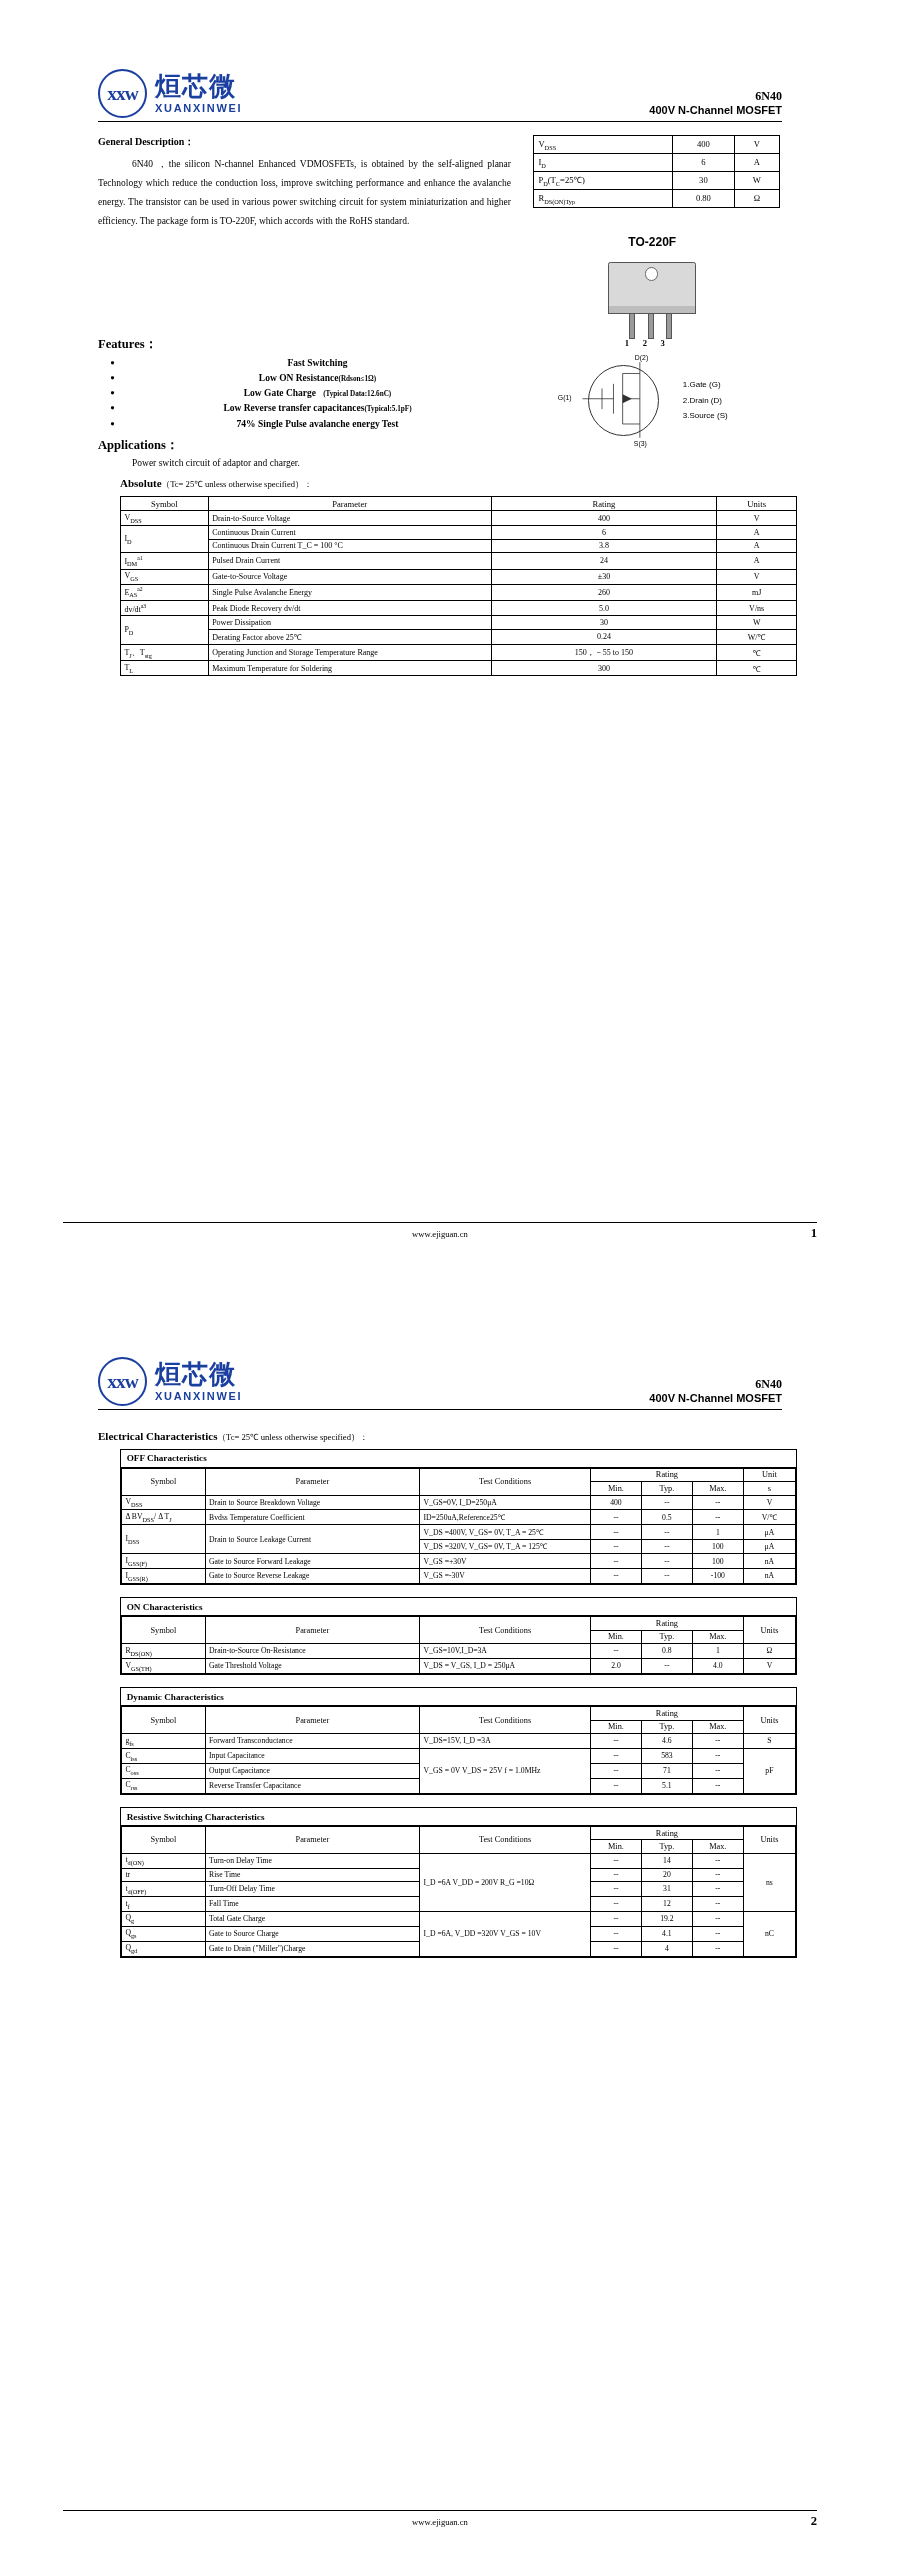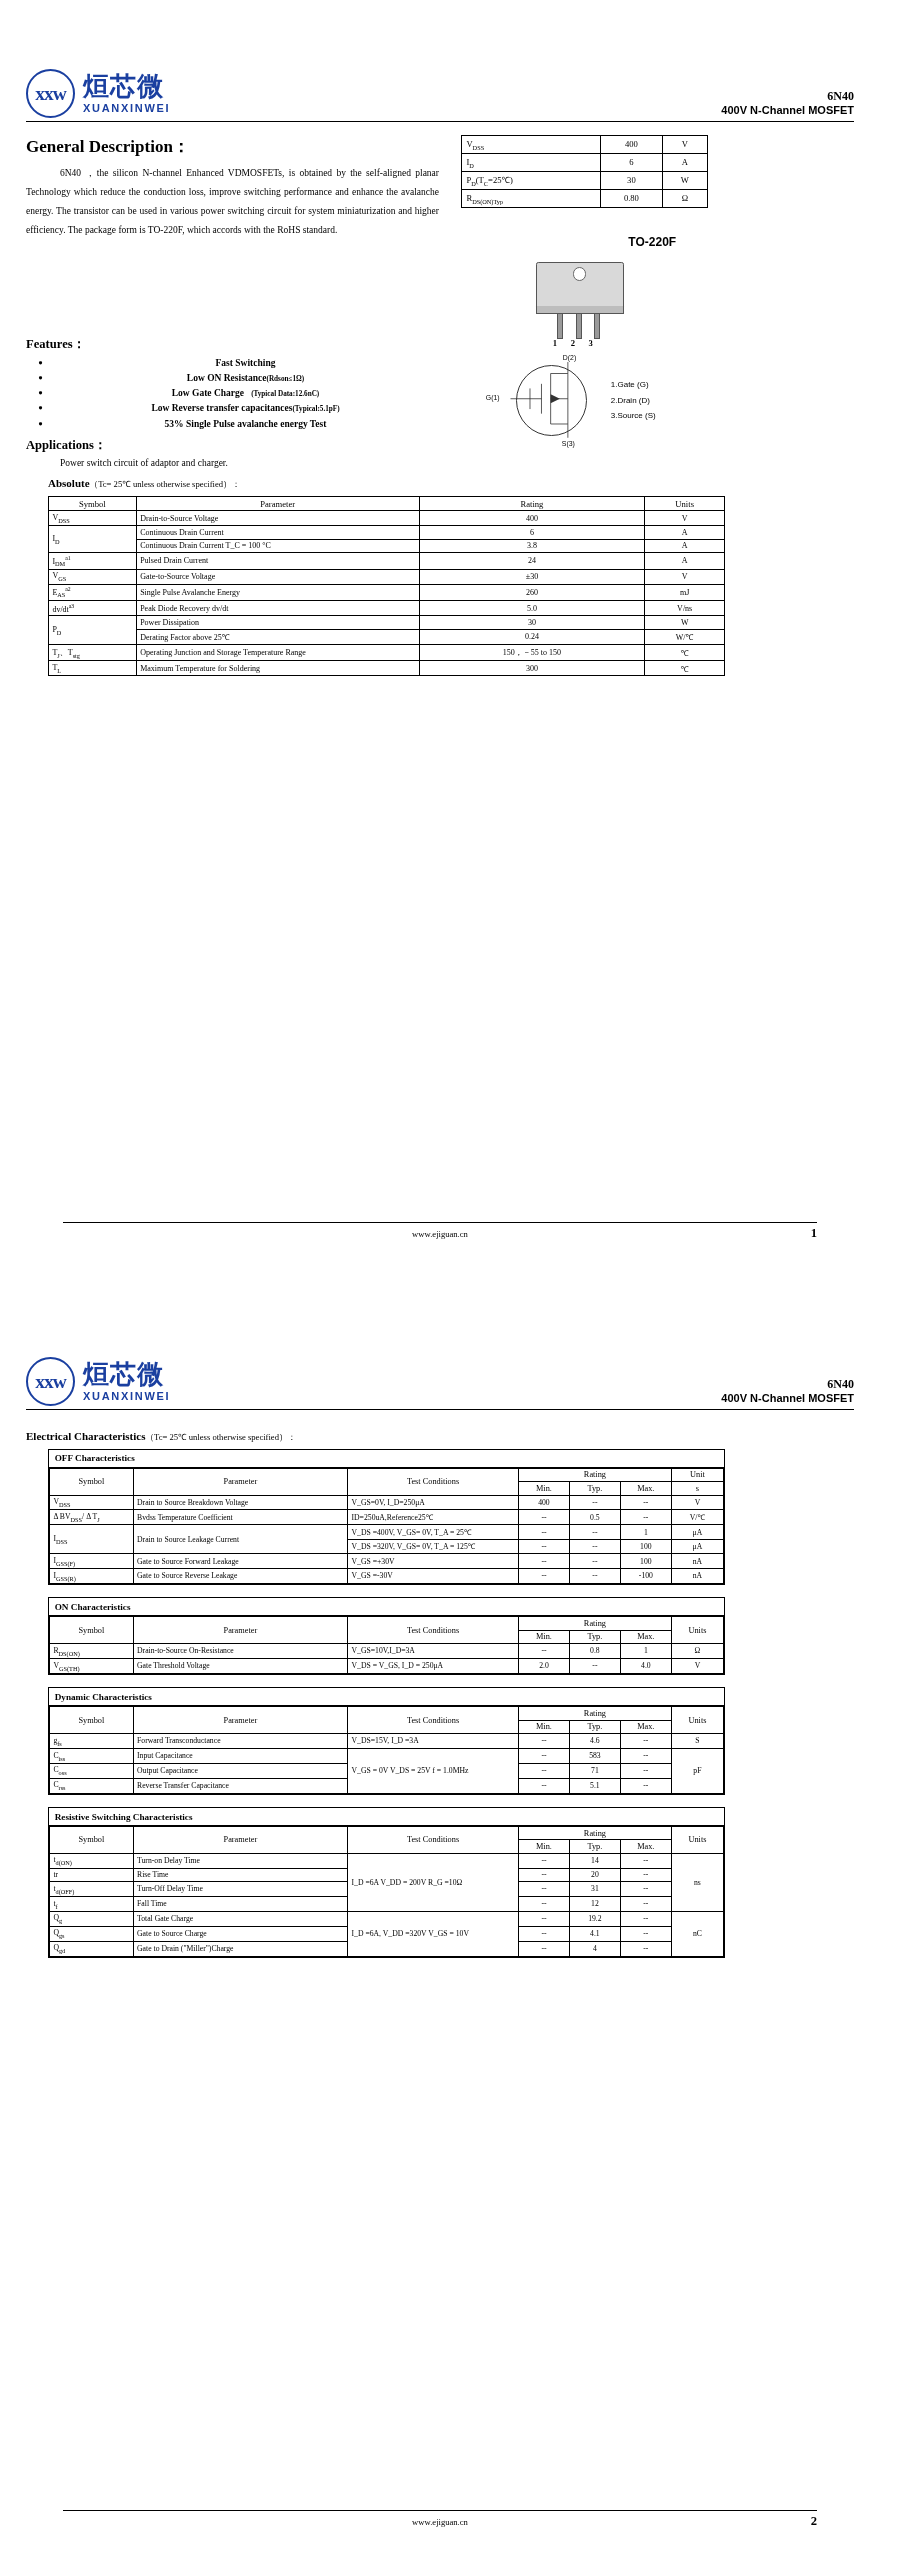--- a/index.html
+++ b/index.html
@@ -1,34 +1,34 @@
 <!DOCTYPE html>
 <html style="font-size:9.2px"><head>
 <meta charset="utf-8">
 <style>
   html,body{margin:0;padding:0;background:#8a8a8a;}
   body{font-family:"Liberation Serif", serif;}
   .sheet{width:911px;background:#ffffff;margin:0 auto;position:relative;}
-  .page{width:880px;box-sizing:border-box;padding:0 26px;position:relative;background:#fff;}
+  .page{width:880px;box-sizing:border-box;padding:0 98px;position:relative;background:#fff;}
   .page1{height:1288px;}
   .page2{height:1288px;}
   
   .hdr{display:flex;align-items:flex-end;justify-content:space-between;padding-top:69px;}
   .logo-wrap{display:flex;align-items:center;gap:8px;}
   .logo-mark{width:45px;height:45px;border-radius:50%;background:#ffffff;border:2.9px solid #1a3fa0;position:relative;display:flex;align-items:center;justify-content:center;}
   .logo-mark span{font-family:"Liberation Serif",serif;font-weight:bold;font-size:19.5px;color:#1a3fa0;letter-spacing:-1.1px;}
   .logo-text{line-height:1;}
   .logo-cn{font-size:26px;font-weight:bold;color:#1a3fa0;letter-spacing:1.1px;font-family:"DejaVu Sans",sans-serif;}
   .logo-en{font-size:11px;font-weight:bold;color:#1a3fa0;letter-spacing:1.7px;font-family:"Liberation Sans",sans-serif;margin-top:3.4px;}
   .hdr-right{text-align:right;line-height:1.25;}
   .part-no{font-size:12px;font-weight:bold;font-family:"Liberation Serif",serif;}
   .part-desc{font-size:11px;font-weight:bold;font-family:"Liberation Sans",sans-serif;}
   .rule{border-bottom:1.1px solid #000;margin-top:3.4px;}
   
-  .sec-title{font-size:17px;font-weight:bold;font-family:"Liberation Serif",serif;}
+  .sec-title{font-size:10px;font-weight:bold;font-family:"Liberation Serif",serif;}
   .gd-wrap{display:flex;gap:11.5px;margin-top:12.6px;}
   .gd-left{width:413px;}
   .gd-body{font-size:9.5px;line-height:2.0;text-align:justify;margin-top:5.7px;}
   .gd-body .indent{display:inline-block;width:34px;}
   .gd-right{flex:1;}
   table.spec{border-collapse:collapse;width:247px;margin-left:10.3px;}
   table.spec td{border:0.6px solid #000;font-size:8.6px;height:17px;padding:0 4.6px;font-family:"Liberation Serif",serif;}
   table.spec td.c{text-align:center;}
   .sub{font-size:6.3px;vertical-align:sub;}
   .pkg-title{text-align:center;font-size:12px;font-weight:bold;margin-top:27px;font-family:"Liberation Sans",sans-serif;}
@@ -173,21 +173,21 @@
       </div>
     </div>
 
     <div style="margin-top:-137px;width:413px">
       <div class="feat-title">Features：</div>
       <ul class="feat">
         <li><span>Fast Switching</span><span class="small"></span></li>
         <li><span>Low ON Resistance</span><span class="small">(Rdson≤1Ω)</span></li>
         <li><span>Low Gate Charge</span>&nbsp;&nbsp;&nbsp;<span class="small">(Typical Data:12.6nC)</span></li>
         <li><span>Low Reverse transfer capacitances</span><span class="small">(Typical:5.1pF)</span></li>
-        <li><span>53% Single Pulse avalanche energy Test</span><span class="small"></span></li>
+        <li><span>74% Single Pulse avalanche energy Test</span><span class="small"></span></li>
       </ul>
       <div class="app-title">Applications：</div>
       <div class="app-body">Power switch circuit of adaptor and charger.</div>
     </div>
 
     <div class="abs-title"><span>Absolute</span><span class="norm">（Tc= 25℃  unless otherwise specified）：</span></div>
 
     <table class="tbl">
       <tbody>
           <tr>

